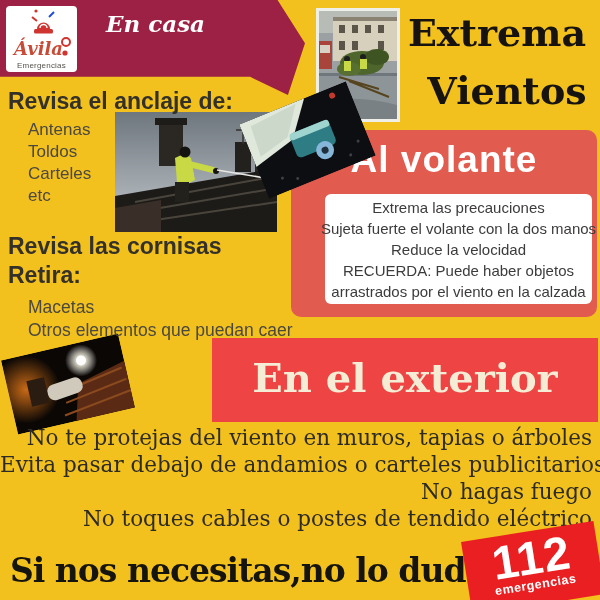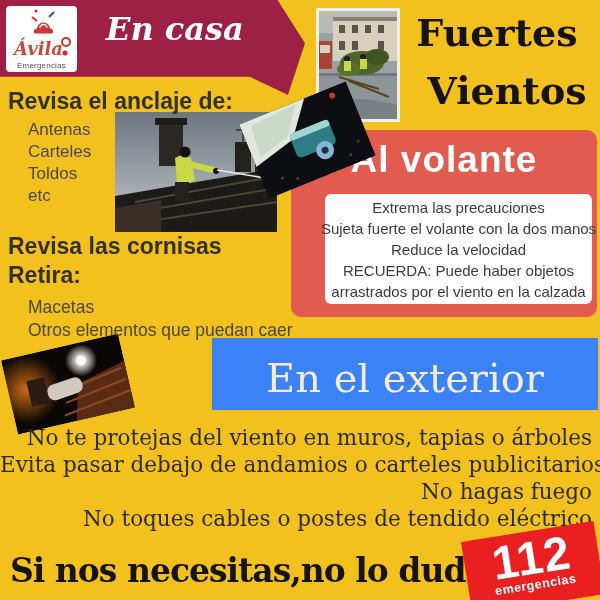--- a/index.html
+++ b/index.html
@@ -12,21 +12,21 @@
   .logo{position:absolute;left:6px;top:6px;width:71px;height:66px;background:#ffffff;
         border-radius:4px;z-index:5;}
   .logo .siren{position:absolute;left:22px;top:2px;}
   .logo .brand{position:absolute;left:8px;top:32px;width:46px;text-align:center;
         font-family:"DejaVu Serif",serif;font-style:italic;font-weight:bold;
         font-size:18px;color:#C84B38;}
   .logo .dots{position:absolute;left:53px;top:30px;}
   .logo .sub{position:absolute;left:0;top:55px;width:71px;text-align:center;
         font-size:8px;color:#55534E;letter-spacing:.2px;}
   .encasa{position:absolute;left:106px;top:10px;z-index:5;color:#ffffff;
-        font-family:"DejaVu Serif",serif;font-style:italic;font-weight:bold;font-size:32px;}
+        font-family:"DejaVu Serif",serif;font-style:italic;font-weight:bold;font-size:23px;}
 
   
   .big-title{position:absolute;left:398px;top:10px;width:198px;text-align:center;z-index:3;
         font-family:"DejaVu Serif",serif;font-weight:bold;font-size:38px;color:#161310;}
   .big-title .l2{margin-top:13px;padding-left:20px;}
 
   
   .h-serif{position:absolute;left:8px;font-family:Liberation Sans, sans-serif;font-weight:bold;
         font-size:23px;color:#34302A;z-index:3;white-space:nowrap;}
   .list{position:absolute;left:28px;z-index:3;font-size:17px;color:#4B4840;}
@@ -44,22 +44,22 @@
   .card{position:absolute;left:291px;top:130px;width:306px;height:187px;background:#E15B4F;
         border-radius:10px;z-index:3;}
   .card .card-title{position:absolute;left:0;top:9px;width:100%;text-align:center;color:#ffffff;
         font-weight:bold;font-size:37px;letter-spacing:1px;}
   .card .card-body{position:absolute;left:5px;right:5px;top:64px;bottom:13px;background:#ffffff;
         border-radius:6px;display:flex;flex-direction:column;justify-content:center;
         align-items:center;margin-left:29px;}
   .card .card-body div{font-size:15px;line-height:21px;color:#3E3B3B;white-space:nowrap;}
 
   
-  .exterior-bar{position:absolute;left:212px;top:338px;width:386px;height:72px;background:#3b82f6;
-        z-index:3;text-align:center;}
+  .exterior-bar{position:absolute;left:212px;top:338px;width:386px;height:84px;background:#ef4444;
+        z-index:3;text-align:center;font-weight:bold;}
   .exterior-bar span{font-family:"DejaVu Serif",serif;font-size:40px;color:#F4ECD4;line-height:80px;}
   .exterior-lines{position:absolute;left:0;right:8px;top:424px;text-align:right;z-index:3;
         font-family:"DejaVu Serif",serif;font-size:21.5px;color:#2E2B25;}
   .exterior-lines div{height:27px;line-height:27px;white-space:nowrap;}
 
   
   .cta{position:absolute;left:10px;top:551px;z-index:4;font-family:"DejaVu Serif",serif;
         font-weight:bold;font-size:33px;letter-spacing:-1px;color:#16140F;white-space:nowrap;}
   .badge{position:absolute;left:466px;top:531px;width:134px;height:74px;background:#E91F22;
         transform:rotate(-9deg);z-index:5;text-align:center;}
@@ -85,21 +85,21 @@
     <svg class="dots" width="14" height="24" viewBox="0 0 14 24">
       <circle cx="7" cy="6" r="4" fill="none" stroke="#CF3430" stroke-width="2"></circle>
       <circle cx="6" cy="17" r="2.6" fill="#CF3430"></circle>
     </svg>
     <div class="brand">Ávila</div>
     <div class="sub">Emergencias</div>
   </div>
   <div class="encasa">En casa</div>
 
   <div class="big-title">
-    <div class="l1">Fuertes</div>
+    <div class="l1">Extrema</div>
     <div class="l2">Vientos</div>
   </div>
 
   <svg class="photo photo-street" width="78" height="108" viewBox="0 0 78 108">
     <rect width="78" height="108" fill="#9BA1A3"></rect>
     <rect x="0" y="0" width="78" height="22" fill="#B8BCB6"></rect>
     <rect x="14" y="6" width="64" height="44" fill="#D6D0BC"></rect>
     <rect x="14" y="6" width="64" height="4" fill="#8A8374"></rect>
     <g fill="#5A5548">
       <rect x="20" y="14" width="6" height="8"></rect>
@@ -189,22 +189,22 @@
     <path d="M58,44 L116,34 M54,56 L118,46 M50,68 L120,58" stroke="#8A4A1E" stroke-width="2" fill="none"></path>
     <rect x="38" y="34" width="36" height="16" rx="7" fill="#CFCABC" transform="rotate(-6 56 42)"></rect>
     <rect x="20" y="26" width="18" height="26" fill="#2A1C10"></rect>
     <circle cx="78" cy="18" r="16" fill="url(#glow2)"></circle>
     <circle cx="78" cy="18" r="5" fill="#FFFFFF"></circle>
   </svg>
 
   <div class="h-serif" style="top:88px">Revisa el anclaje de:</div>
   <div class="list" style="top:119px">
     <div>Antenas</div>
+    <div>Toldos</div>
     <div>Carteles</div>
-    <div>Toldos</div>
     <div>etc</div>
   </div>
   <div class="h-serif" style="top:233px">Revisa las cornisas</div>
   <div class="h-serif" style="top:262px">Retira:</div>
   <div class="list list2" style="top:296px">
     <div>Macetas</div>
     <div>Otros elementos que puedan caer</div>
   </div>
 
   <div class="card">

